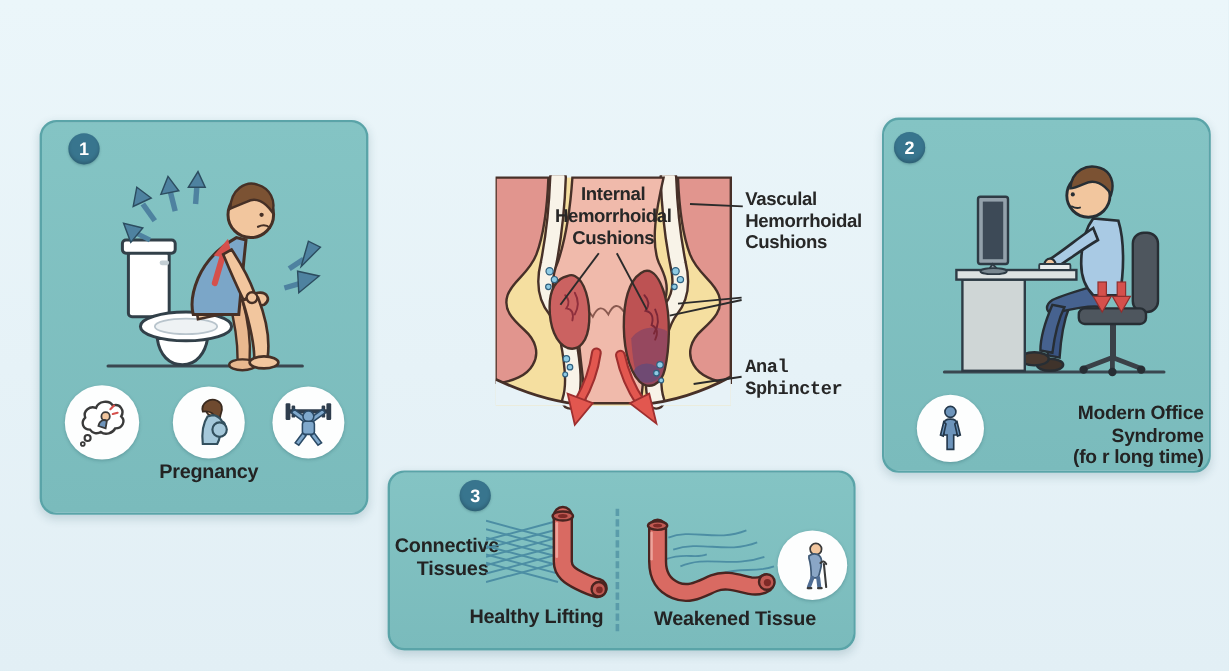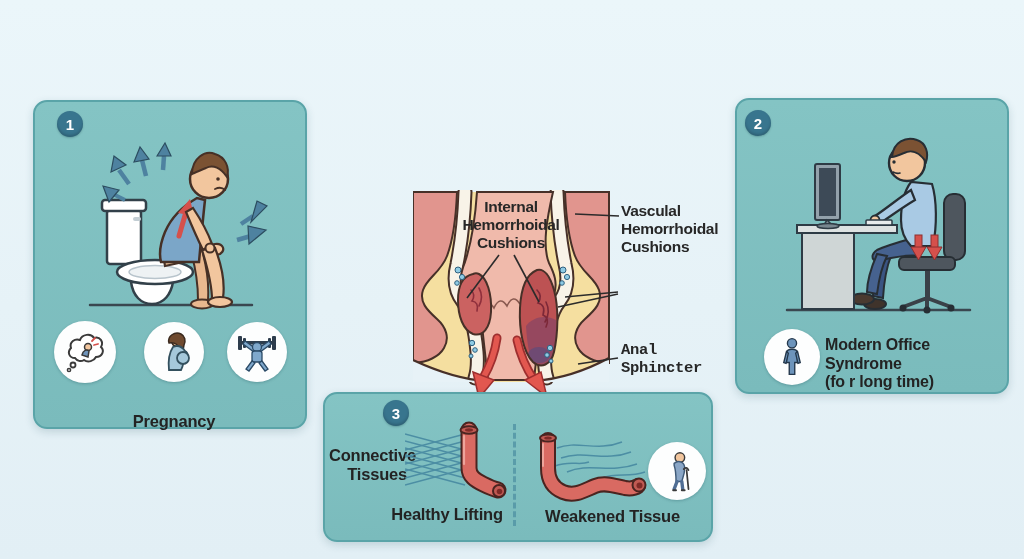--- a/index.html
+++ b/index.html
@@ -21,21 +21,21 @@
   }
   .circle-icon {
     position:absolute; background:#fdfefe; border-radius:50%;
     display:flex; align-items:center; justify-content:center;
     box-shadow:0 1px 3px rgba(20,70,80,.28);
   }
   .cap {
     position:absolute; font-weight:bold; color:#232323; text-align:center;
     white-space:pre-line; line-height:1.16; letter-spacing:-0.2px; font-size:16.5px;
   }
-  .cap.left   { text-align:left; }
+  .cap.left   { text-align:right; }
   .cap.right  { text-align:right; }
   .anat-label {
     position:absolute; font-weight:bold; font-size:15.5px; line-height:1.17;
     letter-spacing:-0.3px; color:#272727; white-space:pre-line;
   }
   .anat-label.center { text-align:center; }
   .divider {
     position:absolute; width:0; border-left:3px dashed #5496a6; opacity:.85;
   }
   svg { display:block; }
@@ -121,24 +121,24 @@
         <g stroke="#2b4a66" stroke-width="1.3" fill="#7fa8cc">
           <path d="M10,16 L21,24 L27,24 L38,16 L36,13 L26,20 L22,20 L12,13 Z"></path>
           <circle cx="24" cy="19" r="4.5"></circle>
           <rect x="19" y="23" width="10" height="11" rx="2.5"></rect>
           <path d="M19,33 L13,41 L16,43 L22,35 Z"></path>
           <path d="M29,33 L35,41 L32,43 L26,35 Z"></path>
         </g>
       </svg>
     </div>
 
-    <div class="cap" style="left:89px;  top:282px; width:100px;margin-top:28px;">Pregnancy</div>
+    <div class="cap" style="left:89px;  top:282px; width:100px;">Pregnancy</div>
   </section>
 
-  <div style="position:absolute; left:413px; top:146px; width:310px; height:220px;margin-top:44px;">
+  <div style="position:absolute; left:413px; top:146px; width:310px; height:220px;">
     <svg width="310" height="220" viewBox="0 0 310 220">
       <rect x="0" y="2" width="196" height="190" fill="#f5dfa0"></rect>
 
       <path d="M0,2 L44,2 C43,28 40,50 34,66 C28,82 14,88 10,100 C6,112 14,120 24,129 C33,137 37,148 31,158 C26,167 14,172 2,173 L0,173 Z" fill="#e1958e" stroke="#473028" stroke-width="2"></path>
       <path d="M196,2 L152,2 C153,28 156,50 162,66 C168,82 182,88 186,100 C190,112 182,120 172,129 C163,137 159,148 165,158 C170,167 182,172 194,173 L196,173 Z" fill="#e1958e" stroke="#473028" stroke-width="2"></path>
 
       <g fill="none" stroke-linecap="round">
         <path d="M52,2 C51,30 48,54 44,74 C40,90 42,102 50,112 C58,122 62,140 64,162 C65,174 64,182 62,188" stroke="#473028" stroke-width="15"></path>
         <path d="M144,2 C145,30 148,54 152,74 C156,90 154,102 146,112 C138,122 134,140 132,162 C131,174 132,182 134,188" stroke="#473028" stroke-width="15"></path>
         <path d="M52,2 C51,30 48,54 44,74 C40,90 42,102 50,112 C58,122 62,140 64,162 C65,174 64,182 62,188" stroke="#f8f3e8" stroke-width="11"></path>

